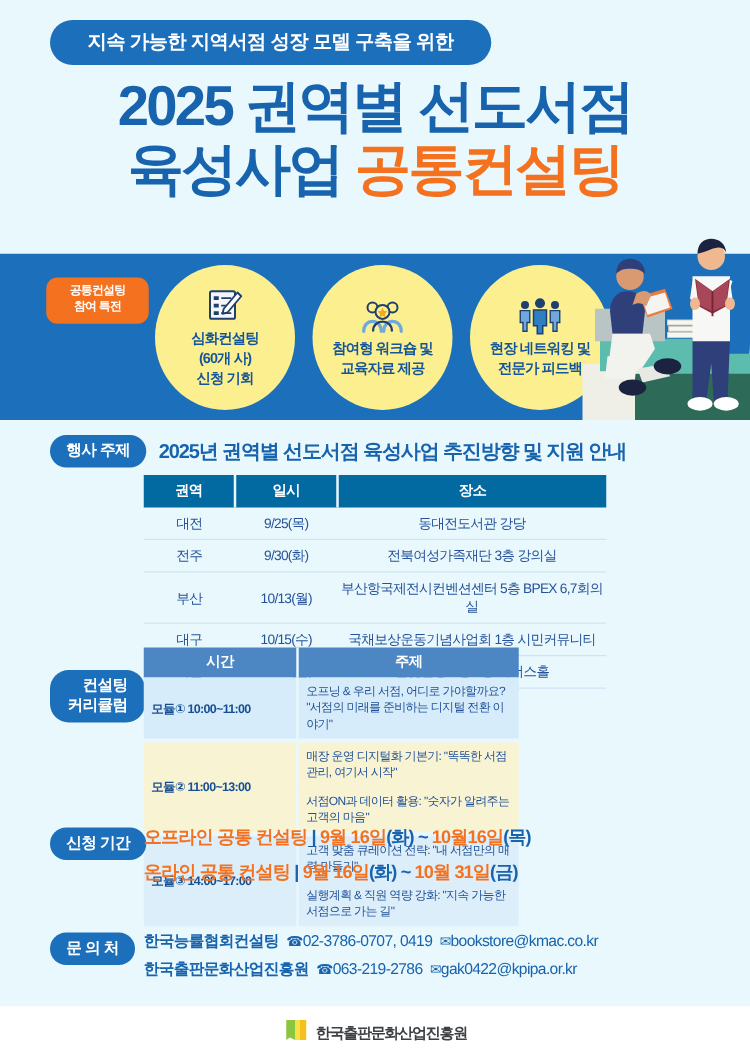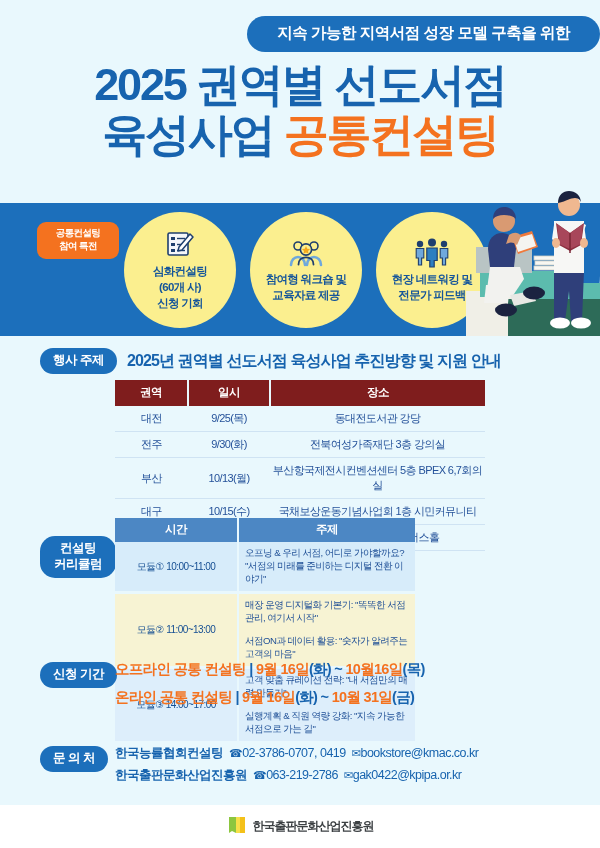--- a/index.html
+++ b/index.html
@@ -7,21 +7,21 @@
     width:600px;height:848px;
     background:#e9f8fd;
     font-family:"Liberation Sans","DejaVu Sans",sans-serif;
     color:#15559a;
     overflow:hidden;
     position:relative;
   }
   .poster{position:relative;width:600px;height:848px;overflow:hidden;background:#e9f8fd;}
 
   
-  .top-badge-wrap{text-align:right;padding-top:16px;}
+  .top-badge-wrap{text-align:left;padding-top:16px;margin-left:40px;}
   .top-badge{
     display:inline-block;background:#1c6fbb;color:#ffffff;
     border-radius:22px;padding:7px 30px 8px;
     font-size:15.5px;font-weight:bold;letter-spacing:-0.5px;
     white-space:nowrap;
   }
   .title-block{text-align:center;margin-top:10px;line-height:1.02;}
   .title-line{
     font-size:45px;font-weight:bold;letter-spacing:-2.2px;
     color:#1763ae;white-space:nowrap;
@@ -54,36 +54,36 @@
     line-height:1.38;letter-spacing:-0.7px;
   }
 
   
   .people{position:absolute;right:0px;top:163px;width:150px;height:173px;}
 
   
   .section{position:absolute;left:0;width:600px;}
   .pill{
     display:inline-block;background:#1c6fbb;color:#fff;
-    border-radius:15px;text-align:center;
+    border-radius:15px;text-align:right;
     font-size:12.5px;font-weight:bold;letter-spacing:-0.5px;
     padding:4px 13px 5px;white-space:nowrap;
   }
   .pill.two{line-height:1.3;padding:4px 14px 5px;}
 
   .sec-head{
     font-size:16px;font-weight:bold;color:#1763ae;letter-spacing:-0.9px;
     white-space:nowrap;
   }
 
   
   table{border-collapse:collapse;}
   .tbl1{width:370px;table-layout:fixed;}
   .tbl1 th{
-    background:#7f1d1d;color:#fff;font-size:11.5px;font-weight:bold;
+    background:#0369a1;color:#fff;font-size:11.5px;font-weight:bold;
     padding:5px 0 6px;letter-spacing:-0.5px;border-right:2px solid #e9f8fd;
   }
   .tbl1 th:last-child{border-right:none;}
   .tbl1 td{
     font-size:11px;color:#25529a;text-align:center;
     padding:5px 2px;letter-spacing:-0.6px;
     border-bottom:1px solid #cfe3f3;background:transparent;
   }
   .tbl1 tr:last-child td{border-bottom:1px solid #cfe3f3;}
   .c-reg{width:72px;}
@@ -94,21 +94,21 @@
   .tbl2 th{
     background:#4c87c4;color:#fff;font-size:11.5px;font-weight:bold;
     padding:4px 0 5px;letter-spacing:-0.5px;border-right:2px solid #e9f8fd;
   }
   .tbl2 th:last-child{border-right:none;text-align:center;}
   .tbl2 td{
     font-size:9.6px;color:#1f4f96;letter-spacing:-0.55px;
     padding:5px 6px;vertical-align:middle;
   }
   .tbl2 td.time{
-    text-align:center;font-size:10px;font-weight:normal;color:#164f93;
+    font-size:10px;font-weight:bold;color:#164f93;
     border-right:2px solid #e9f8fd;
   }
   .row-a td{background:#d7ecfa;}
   .row-b td{background:#f7f3d3;}
   .row-c td{background:#ddeefb;}
   .sep td{background:#e9f8fd;height:3px;padding:0;border:none;}
   .c-time{width:122px;}
 
   
   .apply-line{font-size:14.5px;font-weight:bold;letter-spacing:-0.7px;white-space:nowrap;}

